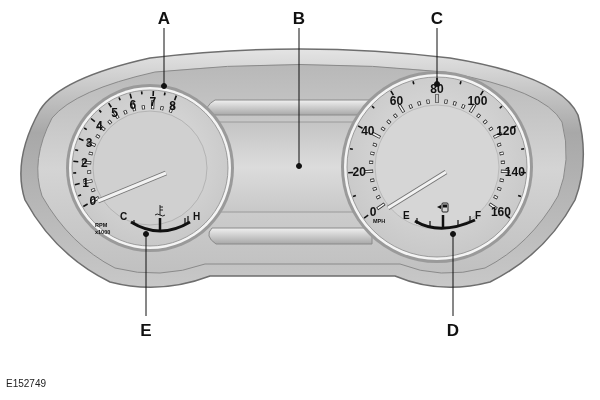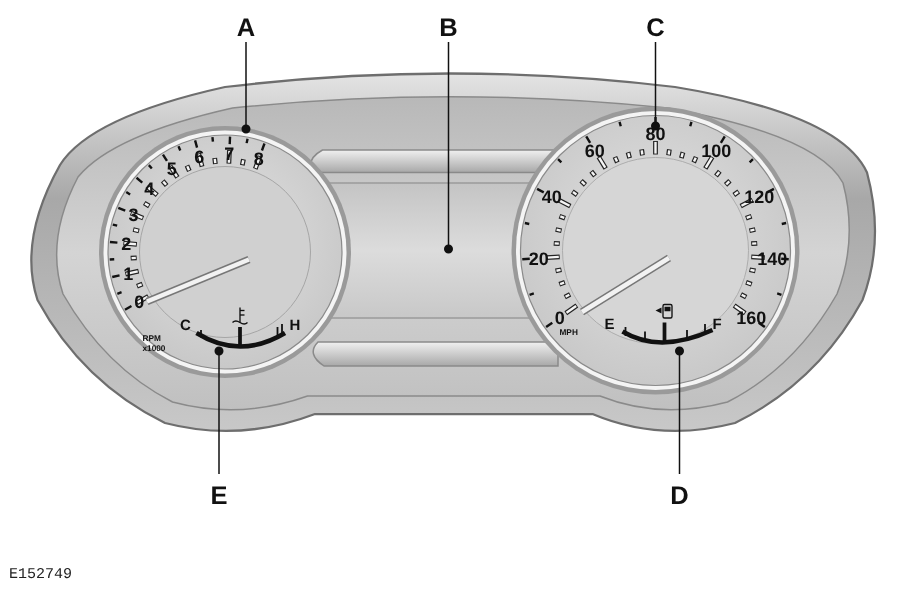--- a/index.html
+++ b/index.html
@@ -1,19 +1,19 @@
 <!DOCTYPE html>
 <html><head>
 <meta charset="utf-8">
 <style>
   html, body { margin: 0; padding: 0; background: #ffffff; }
   body { width: 600px; height: 400px; position: relative; overflow: hidden; font-family: "Liberation Sans", sans-serif; }
   #stage { position: absolute; left: 0; top: 0; width: 600px; height: 400px; }
   .callout-letter { position: absolute; font-family: "Liberation Sans", sans-serif; font-weight: bold; font-size: 17px; color: #111; line-height: 1; transform: translateX(-50%); }
-  .figure-id { position: absolute; left: 6px; top: 378px; font-size: 10px; color: #222; font-family: Liberation Mono, monospace; }
+  .figure-id { position: absolute; left: 6px; top: 378px; font-size: 10px; color: #222; font-family: Liberation Sans, sans-serif; }
   svg text { font-family: "Liberation Sans", sans-serif; font-weight: bold; fill: #111; }
 </style>
 </head>
 <body>
 
 <div id="stage">
 <svg width="600" height="400" viewBox="0 0 600 400" xmlns="http://www.w3.org/2000/svg">
   <defs>
     <linearGradient id="bezelGrad" x1="0" y1="0" x2="0" y2="1">
       <stop offset="0" stop-color="#e4e4e4"></stop>

